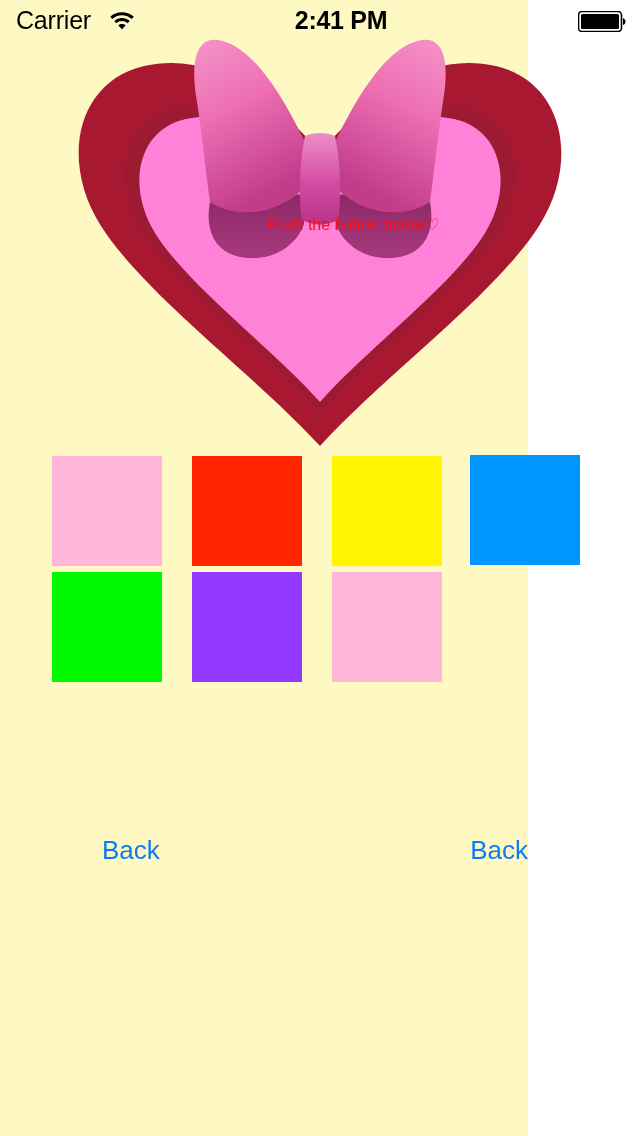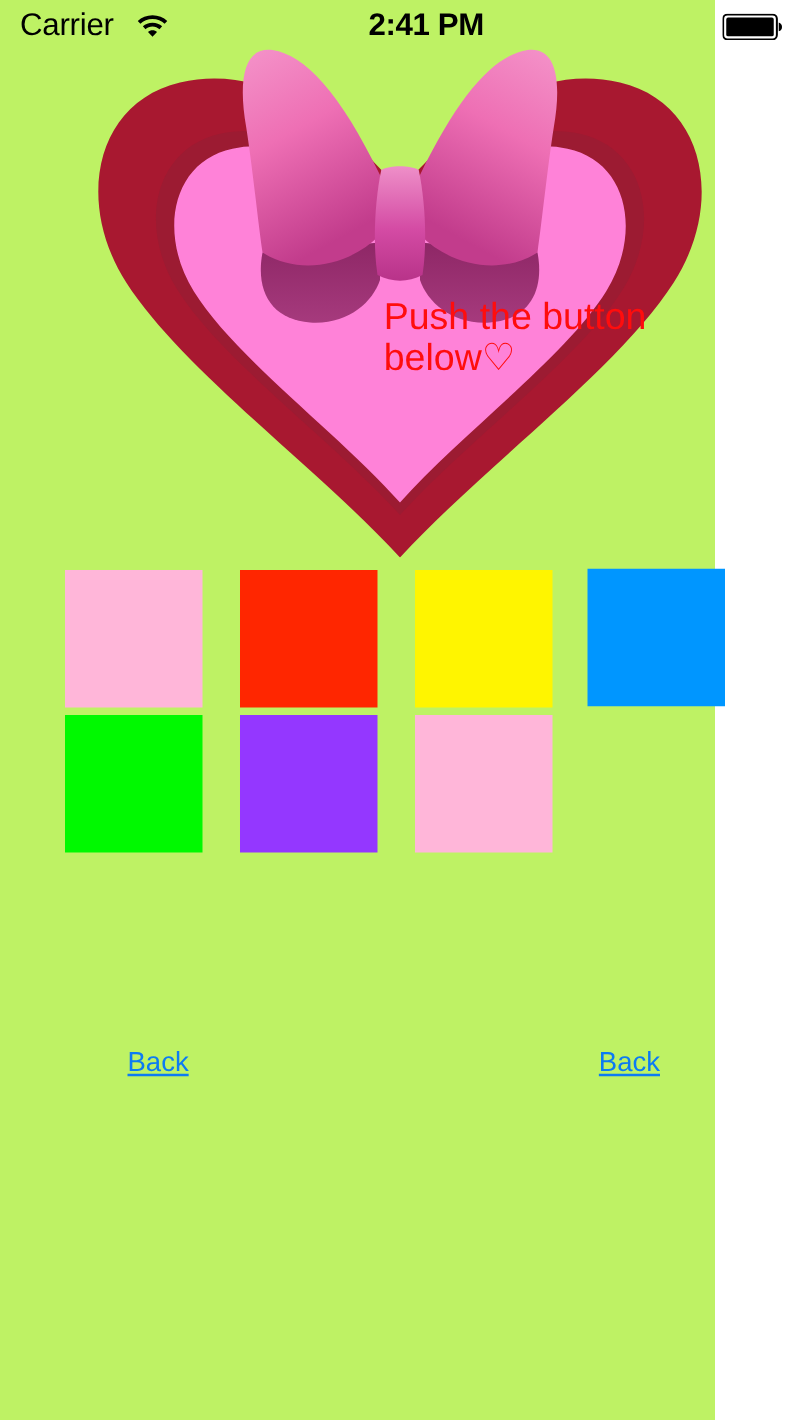--- a/index.html
+++ b/index.html
@@ -4,22 +4,22 @@
 <style>
   * { margin:0; padding:0; box-sizing:border-box; }
   html, body {
     width:640px; height:1136px;
     background:#ffffff;
     font-family:"Liberation Sans", sans-serif;
     overflow:hidden;
   }
   #screen {
     position:relative;
-    width:572px; height:1136px;
-    background:#bef264;
+    width:528px; height:1136px;
+    background:#fef9c3;
   }
 
   
   #status-bar {
     position:absolute; top:0; left:0;
     width:640px; height:40px;
     display:flex; align-items:center;
     color:#000;
   }
   #carrier-label {
@@ -46,27 +46,26 @@
   
   #heart-artwork {
     position:absolute;
     left:66px; top:34px;
     width:508px; height:412px;
   }
   #heart-svg { display:block; width:508px; height:412px; }
 
   #heart-message {
     position:absolute;
-    left:201px; top:203px;
+    left:201px; top:174px;
     width:220px;
-    font-size:30px;
+    font-size:16px;
     line-height:33px;
     color:#FF0D0D;
     white-space:pre-line;
-    margin-left:40px;
   }
 
   
   #swatch-grid {
     position:absolute;
     left:52px; top:456px;
     width:528px; height:226px;
   }
   .swatch-row {
     position:absolute; left:0;
@@ -91,24 +90,23 @@
   
   #nav-bar {
     position:absolute;
     left:0; top:830px;
     width:640px; height:44px;
   }
   .nav-button {
     position:absolute; top:0;
     background:none; border:none; padding:0;
     font-family:"Liberation Sans", sans-serif;
-    font-size:22px; line-height:40px;
+    font-size:26px; line-height:40px;
     color:#0C7BF3;
     cursor:pointer;
-    text-decoration:underline;
   }
   #back-button { left:102px; }
   #next-button { right:112px; }
 </style>
 </head>
 <body>
 
 <div id="screen">
 
   <div id="status-bar">

